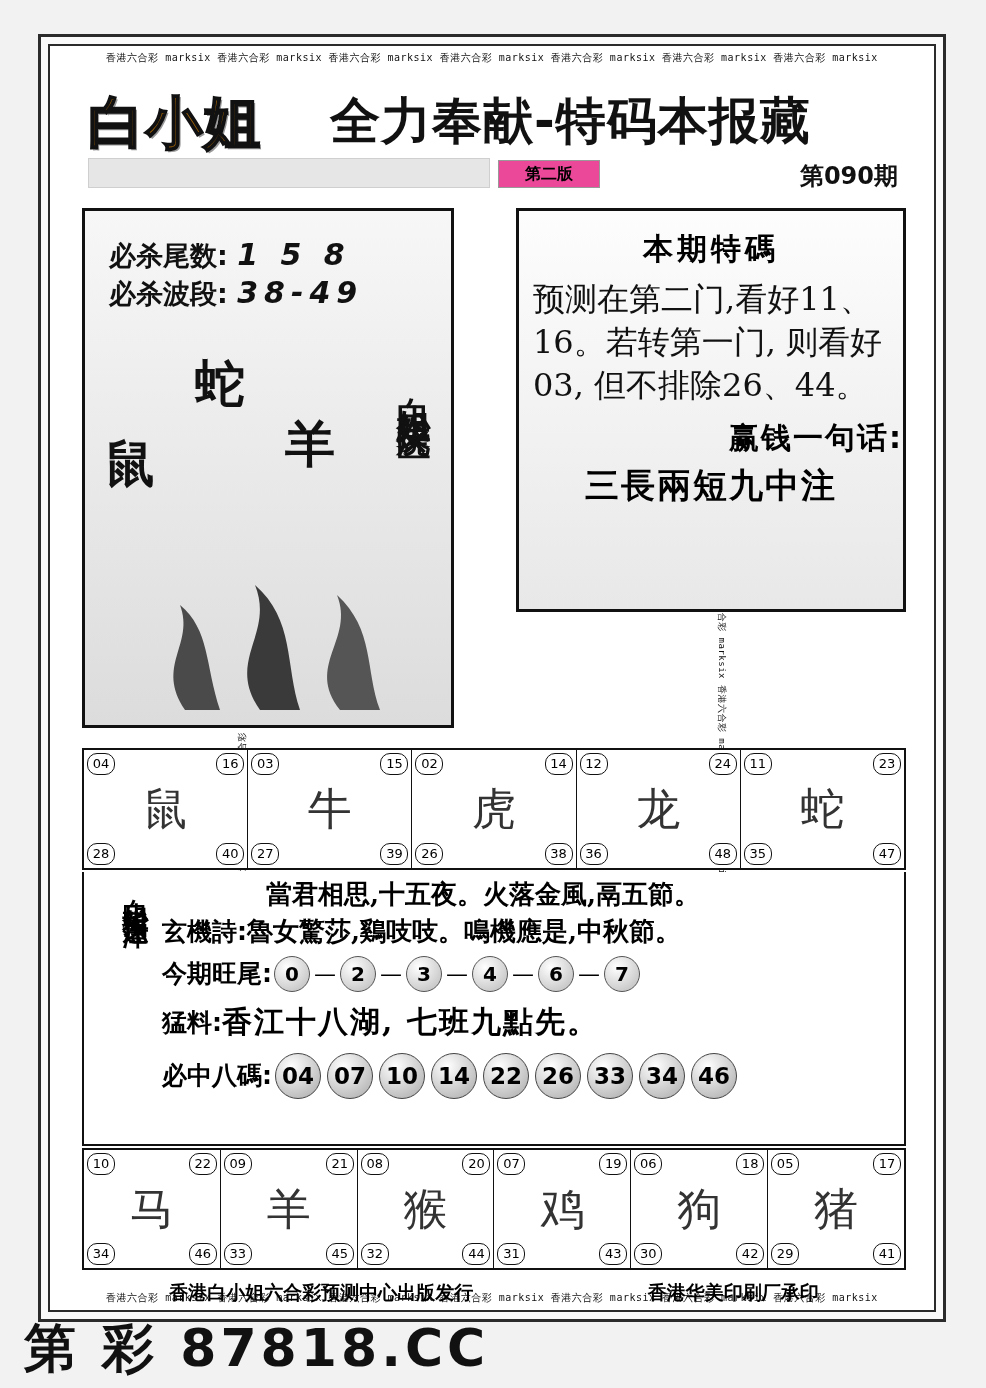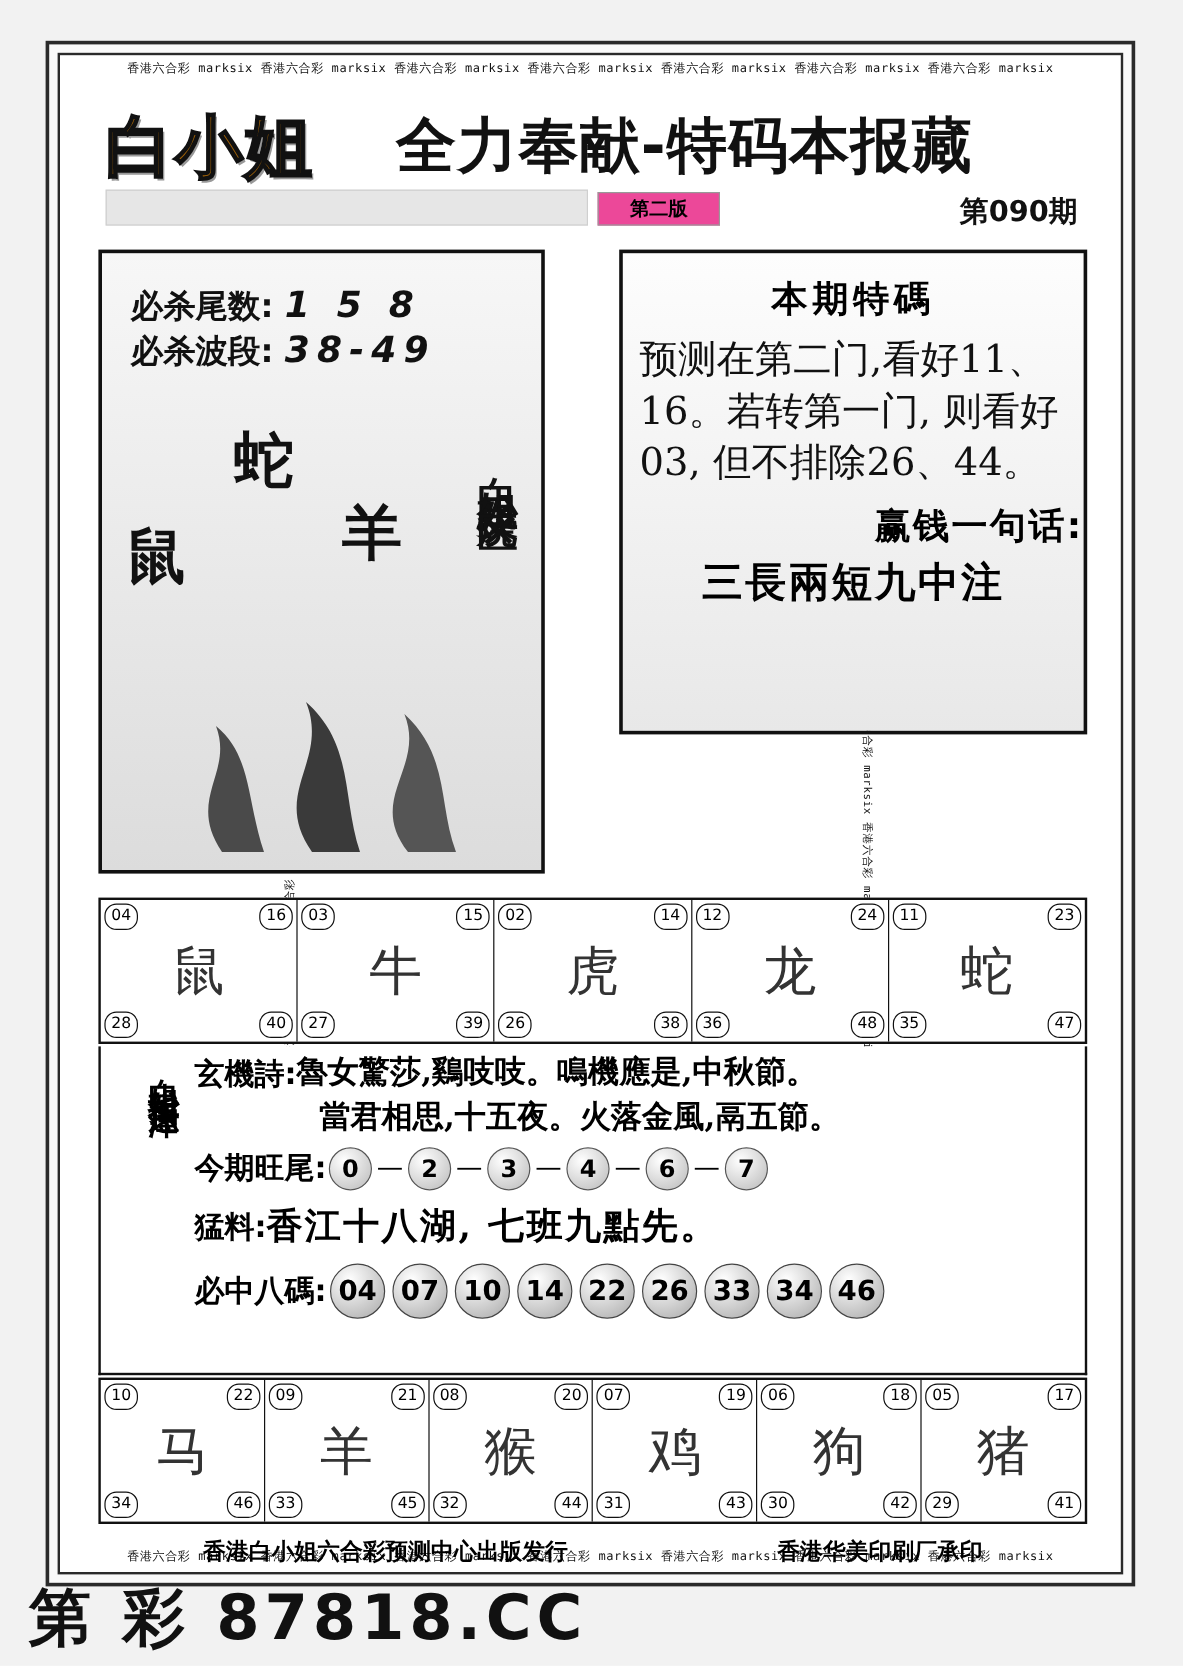--- a/index.html
+++ b/index.html
@@ -283,26 +283,26 @@
       <span class="animal">蛇</span>
       <span class="num bl">35</span>
       <span class="num br">47</span>
     </div>
   </div>
 
   <div class="mid">
     <div class="mid-vert">白小姐指点迷津</div>
     <div class="mid-rows">
 
+      <div class="row" style="padding-left:104px;">
+        <span class="poem">當君相思,十五夜。火落金風,鬲五節。</span>
+      </div>
       <div class="row">
         <span class="lbl">玄機詩:</span>
         <span class="poem">魯女驚莎,鷄吱吱。鳴機應是,中秋節。</span>
-      </div>
-      <div class="row" style="padding-left:104px;">
-        <span class="poem">當君相思,十五夜。火落金風,鬲五節。</span>
       </div>
 
       <div class="row" style="margin-top:8px;">
         <span class="lbl">今期旺尾:</span>
         <span class="ball">0</span>
         <span class="dash">—</span>
         <span class="ball">2</span>
         <span class="dash">—</span>
         <span class="ball">3</span>
         <span class="dash">—</span>

